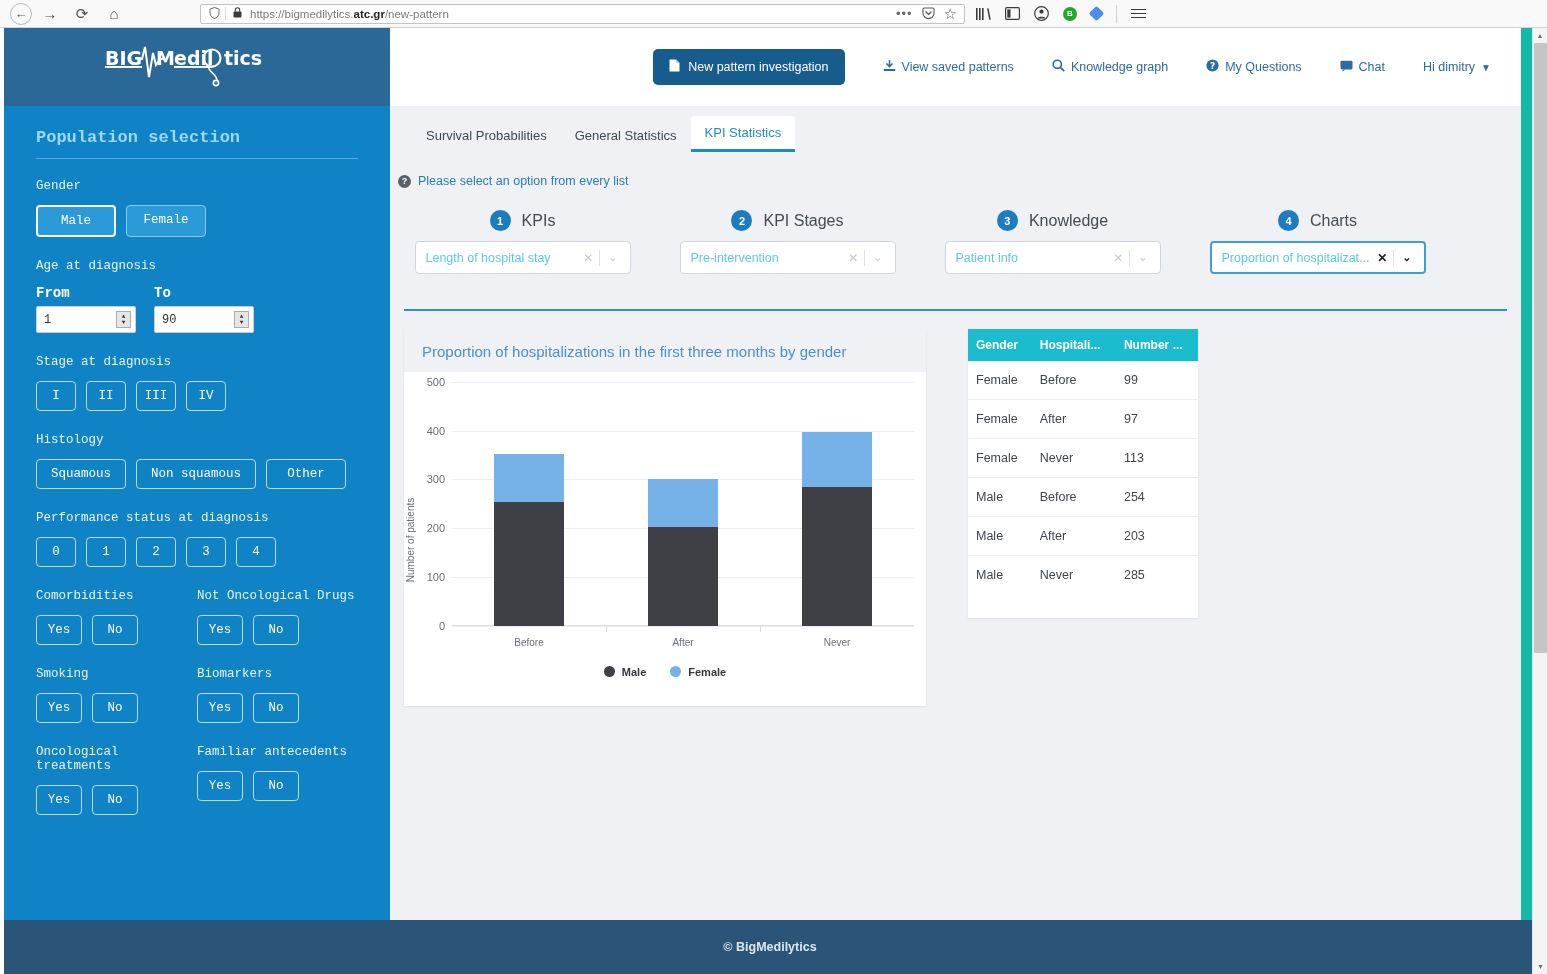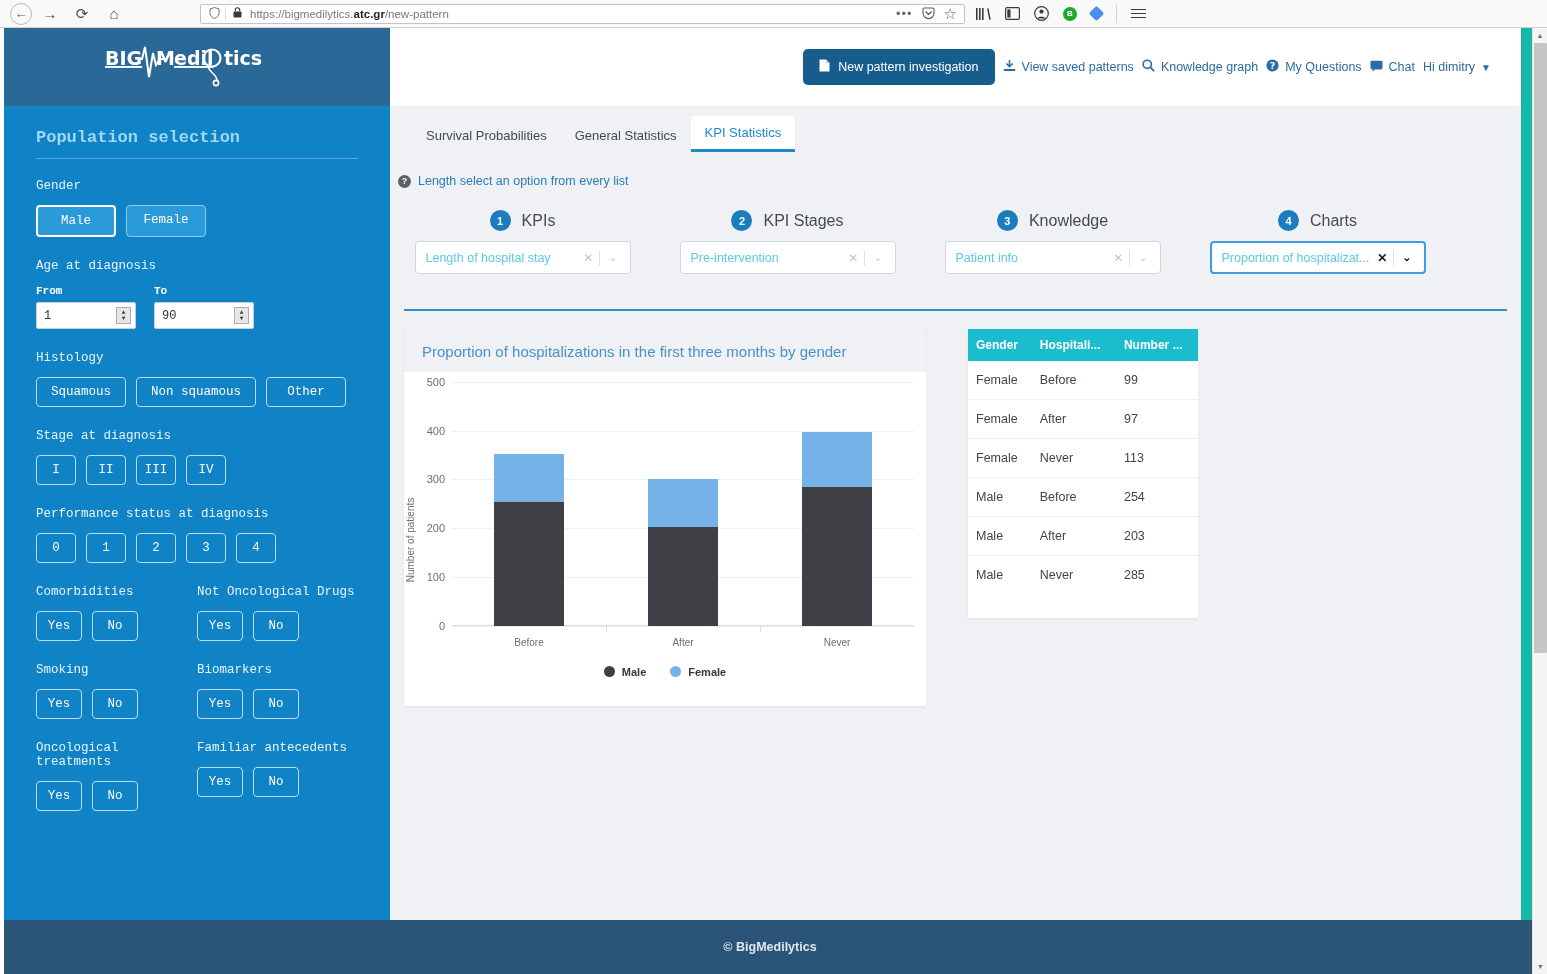--- a/index.html
+++ b/index.html
@@ -67,36 +67,36 @@
     min-width:62px; cursor:pointer;
   }
   .pill.wide { min-width:80px; padding-left:14px; padding-right:14px; }
   .pill.sel { border:2px solid #ffffff; }
   .pill.outline { background:transparent; border:1px solid #b9dcf1; }
   .pill.sq { min-width:40px; }
   .pill.yn { min-width:46px; }
 
   .age-row { display:flex; gap:18px; }
   .age-col { width:100px; }
-  .age-cap { font-size:11px; font-weight:bold; color:#fff; margin-bottom:5px; }
+  .age-cap { font-size:14px; font-weight:bold; color:#fff; margin-bottom:5px; }
   .numinput {
     height:27px; background:#fff; border:1px solid #c8d0d6; border-radius:2px;
     display:flex; align-items:center; padding:0 4px 0 7px; color:#333; font-size:12px;
   }
   .numinput span.v { flex:1; }
   .spin { width:15px; height:17px; background:#e6e6e6; border:1px solid #adadad;
      display:flex; flex-direction:column; align-items:center; justify-content:center; gap:1px; }
   .spin i { font-size:6px; line-height:5px; color:#333; font-style:normal; }
   .two-col { display:flex; }
   .two-col > div { width:176px; }
 
   
   #main { position:absolute; left:386px; top:0; width:1131px; height:892px; background:#eff1f5; }
   #topnav { height:78px; background:#fff; display:flex; align-items:center; justify-content:flex-end;
-     padding-right:30px; gap:8px; }
+     padding-right:30px; gap:38px; }
   .navlink { font-size:12.5px; color:#2b6ca3; display:flex; align-items:center; gap:6px; cursor:pointer; white-space:nowrap;}
   .navlink .gi { font-size:12px; }
   #new-pattern-btn {
     background:#165d8e; color:#fff; font-size:12.5px; border-radius:5px;
     padding:10px 16px; display:flex; align-items:center; gap:8px; cursor:pointer;
   }
 
   #content { padding:0 0 0 0; }
   #tabs { display:flex; align-items:flex-end; gap:0; padding:14px 0 0 22px; height:46px; }
   .tab { font-size:13px; color:#3f4a52; padding:9px 14px 9px 14px; cursor:pointer; }
@@ -292,35 +292,35 @@
               <span class="spin">
                   <i>▲</i>
                   <i>▼</i>
                 </span>
             </div>
           </div>
         </div>
       </div>
 
       <div class="sb-group">
-        <div class="sb-label">Histology</div>
-        <div class="sb-btnrow">
-          <div class="pill outline wide">Squamous</div>
-          <div class="pill outline wide">Non squamous</div>
-          <div class="pill outline wide">Other</div>
-        </div>
-      </div>
-
-      <div class="sb-group">
         <div class="sb-label">Stage at diagnosis</div>
         <div class="sb-btnrow">
           <div class="pill outline sq">I</div>
           <div class="pill outline sq">II</div>
           <div class="pill outline sq">III</div>
           <div class="pill outline sq">IV</div>
+        </div>
+      </div>
+
+      <div class="sb-group">
+        <div class="sb-label">Histology</div>
+        <div class="sb-btnrow">
+          <div class="pill outline wide">Squamous</div>
+          <div class="pill outline wide">Non squamous</div>
+          <div class="pill outline wide">Other</div>
         </div>
       </div>
 
       <div class="sb-group">
         <div class="sb-label">Performance status at diagnosis</div>
         <div class="sb-btnrow">
           <div class="pill outline sq">0</div>
           <div class="pill outline sq">1</div>
           <div class="pill outline sq">2</div>
           <div class="pill outline sq">3</div>
@@ -436,21 +436,21 @@
 
     <div id="content">
       <div id="tabs">
         <div class="tab">Survival Probabilities</div>
         <div class="tab">General Statistics</div>
         <div class="tab active">KPI Statistics</div>
       </div>
 
       <div id="hint">
         <span class="qmark">?</span>
-        <span>Length select an option from every list</span>
+        <span>Please select an option from every list</span>
       </div>
 
       <div id="steps">
         <div class="step">
           <div class="step-head">
             <span class="step-num">1</span>
             <span class="step-title">KPIs</span>
           </div>
           <div class="selectbox">
             <span class="sv">Length of hospital stay</span>

